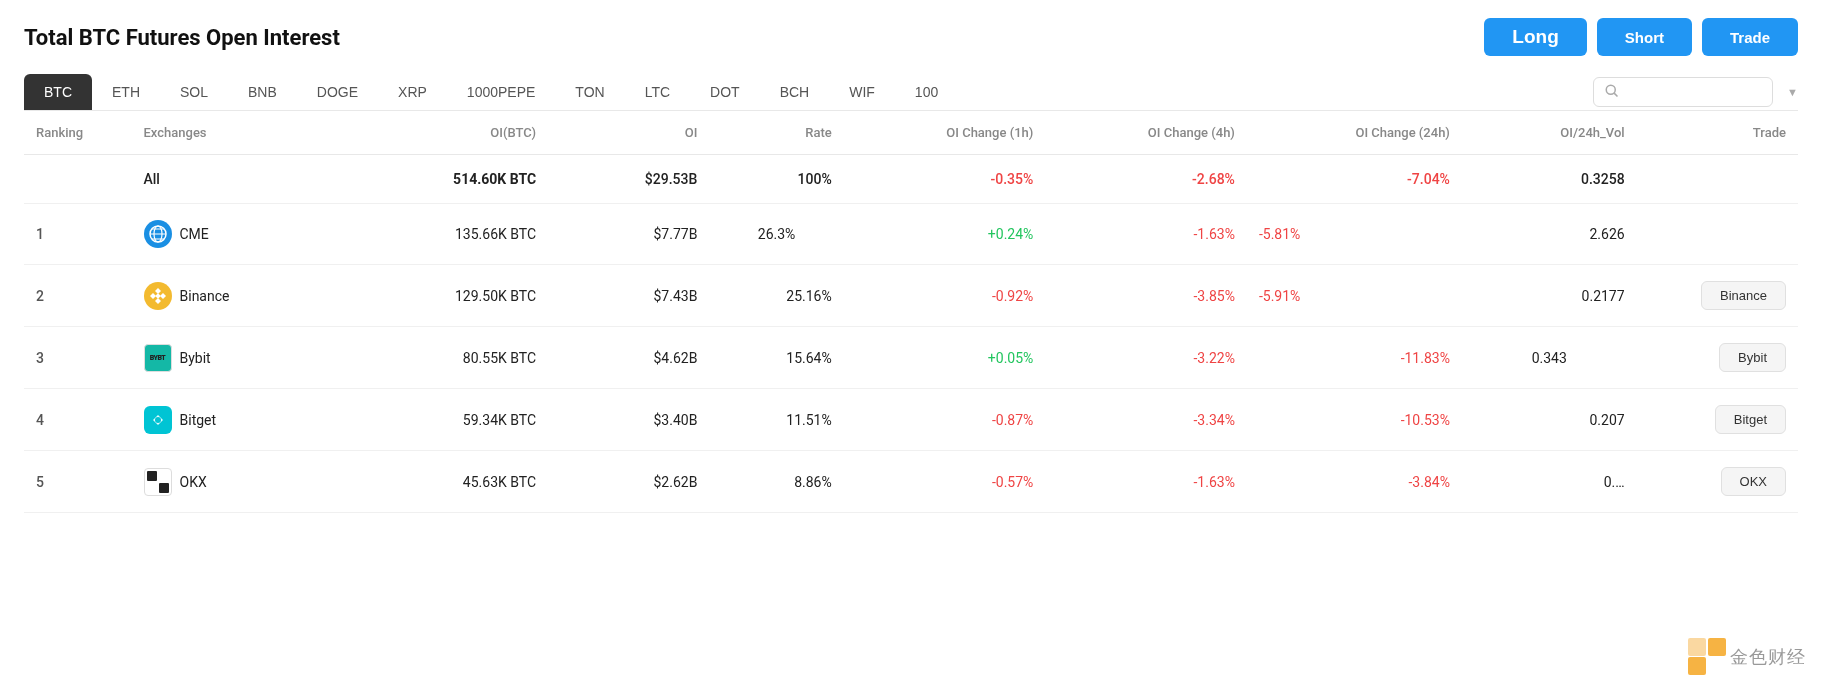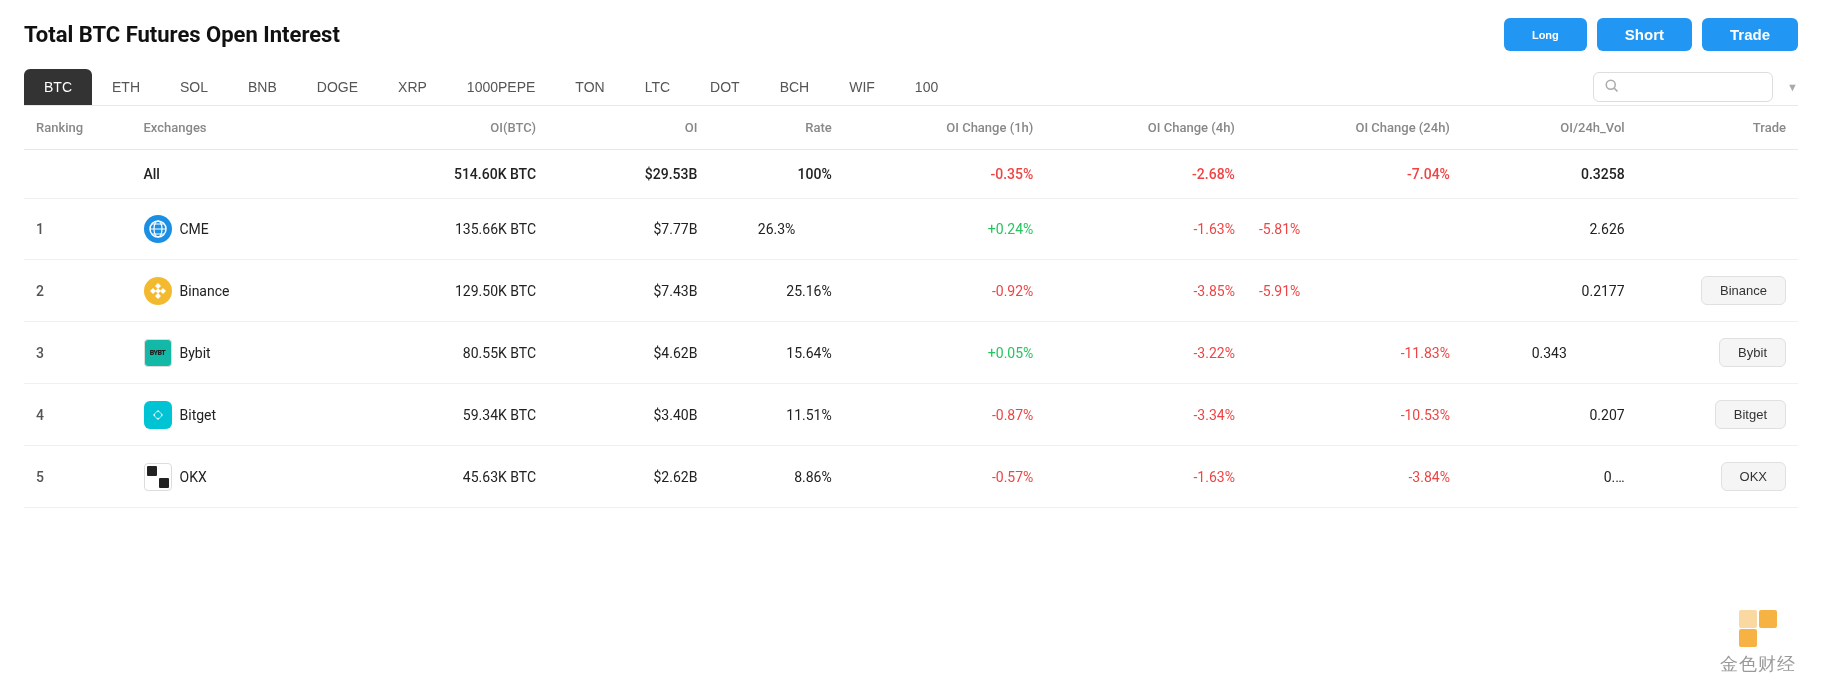--- a/index.html
+++ b/index.html
@@ -29,21 +29,21 @@
     .header-buttons {
       display: flex;
       gap: 10px;
     }
     .btn-long {
       background: #2196f3;
       color: #fff;
       border: none;
       border-radius: 6px;
       padding: 8px 28px;
-      font-size: 11px;
+      font-size: 19px;
       font-weight: 600;
       cursor: pointer;
     }
     .btn-short {
       background: #2196f3;
       color: #fff;
       border: none;
       border-radius: 6px;
       padding: 8px 28px;
       font-size: 15px;
@@ -200,26 +200,25 @@
       cursor: pointer;
       font-weight: 500;
       white-space: nowrap;
     }
     .all-row td {
       font-weight: 500;
     }
     .watermark {
       position: fixed;
       bottom: 10px;
-      right: 26px;
+      right: 16px;
       display: flex;
       align-items: center;
       gap: 4px;
       opacity: 0.85;
-      flex-direction: column;
     }
     .watermark-logo {
       width: 38px;
       height: 38px;
     }
     .watermark-text {
       font-size: 18px;
       color: #888;
       font-weight: 500;
       letter-spacing: 1px;
@@ -306,21 +305,21 @@
       <tbody id="table-body">
 
       <tr class="all-row">
     <td style="color:#555;font-weight:500;"></td>
     <td>
       <div class="exchange-name">
 
         <span>All</span>
       </div>
     </td>
-    <td style="text-align:right;">514.60K BTC</td>
+    <td style="text-align:right;font-weight:bold;">514.60K BTC</td>
     <td style="text-align:right;">$29.53B</td>
     <td style="text-align:right;">100%</td>
     <td class="negative" style="text-align:right;">-0.35%</td>
     <td class="negative" style="text-align:right;">-2.68%</td>
     <td class="negative" style="text-align:right;">-7.04%</td>
     <td style="text-align:right;">0.3258</td>
     <td style="text-align:right;"></td>
   </tr>
           <tr>
     <td style="color:#555;font-weight:500;">1</td>

